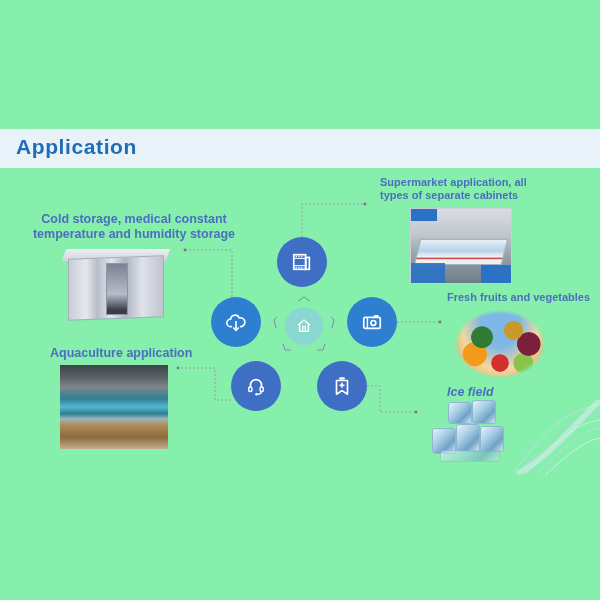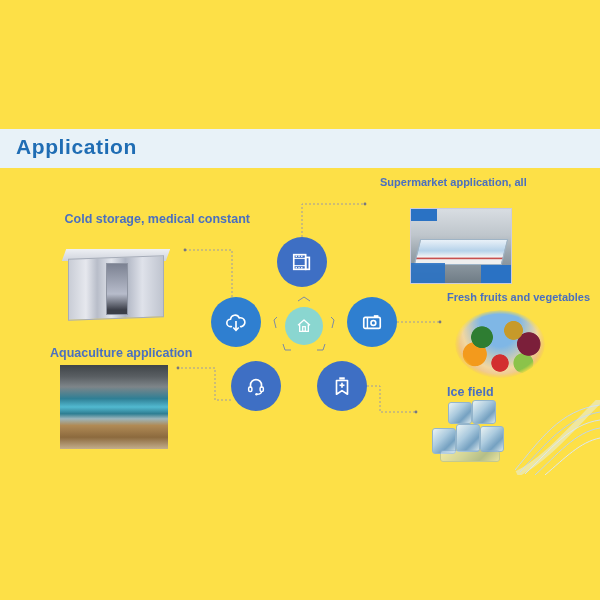--- a/index.html
+++ b/index.html
@@ -1,37 +1,37 @@
 <!DOCTYPE html>
 <html><head>
 <meta charset="utf-8">
 <style>
   * { box-sizing: border-box; margin: 0; padding: 0; }
   html, body { width: 600px; height: 600px; background: #ffffff; overflow: hidden; }
   body { position: relative; font-family: "Liberation Sans", "DejaVu Sans", sans-serif; }
 
-  .slide { position: absolute; left: 0; top: 0; width: 600px; height: 600px; background: #fde047; }
+  .slide { position: absolute; left: 0; top: 0; width: 600px; height: 600px; background: #86efac; }
 
   .header-band {
     position: absolute; left: 0; top: 129px; width: 600px; height: 39px;
     background: #e8f2f8;
   }
   .page-title {
     position: absolute; left: 16px; top: 6px;
     font-size: 21px; font-weight: bold; color: #1f6db4; letter-spacing: 0.6px;
   }
 
   .label {
-    position: absolute; font-weight: bold; color: #4a6fc0; line-height: 1.18; text-align: right;
+    position: absolute; font-weight: bold; color: #4a6fc0; line-height: 1.18; text-align: center;
   }
   .lbl-cold { left: 18px; top: 212px; width: 232px; font-size: 12.5px; }
   .lbl-super { left: 380px; top: 176px; width: 190px; font-size: 11px; text-align: left; }
   .lbl-aqua { left: 50px; top: 346px; font-size: 12.5px; text-align: right; }
   .lbl-fruit { left: 447px; top: 291px; font-size: 11px; text-align: left; }
-  .lbl-ice { left: 447px; top: 385px; font-size: 12.5px; text-align: right; }
+  .lbl-ice { left: 447px; top: 385px; font-size: 12.5px; text-align: right; font-style: italic; }
 
   
   .photo { position: absolute; overflow: hidden; }
   .photo-cold {
     left: 60px; top: 245px; width: 110px; height: 82px;
     background: transparent;
   }
   .cold-box {
     position: absolute; left: 8px; top: 12px; width: 96px; height: 62px;
     background: linear-gradient(90deg, #c9cdd6 0%, #e6e8ee 18%, #b8bdc9 30%, #e2e5ec 45%, #aeb4c2 60%, #dfe2ea 78%, #bfc4cf 100%);
@@ -112,23 +112,25 @@
 <body>
 
 <div class="slide">
 
   <div class="header-band">
     <div class="page-title">Application</div>
   </div>
 
   <div class="label lbl-cold">
     <div>Cold storage, medical constant</div>
+    <div>temperature and humidity storage</div>
   </div>
   <div class="label lbl-super">
     <div>Supermarket application, all</div>
+    <div>types of separate cabinets</div>
   </div>
   <div class="label lbl-aqua">Aquaculture application</div>
   <div class="label lbl-fruit">Fresh fruits and vegetables</div>
   <div class="label lbl-ice">Ice field</div>
 
   <div class="photo photo-cold">
     <div class="cold-roof"></div>
     <div class="cold-box"></div>
     <div class="cold-door"></div>
   </div>

